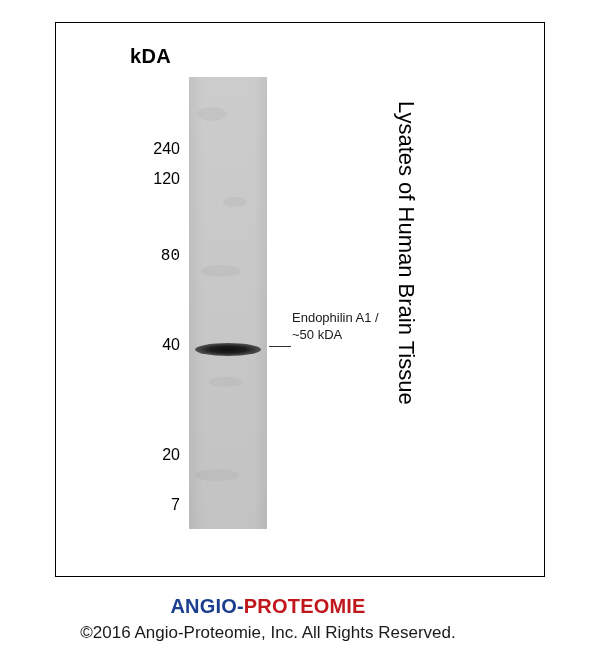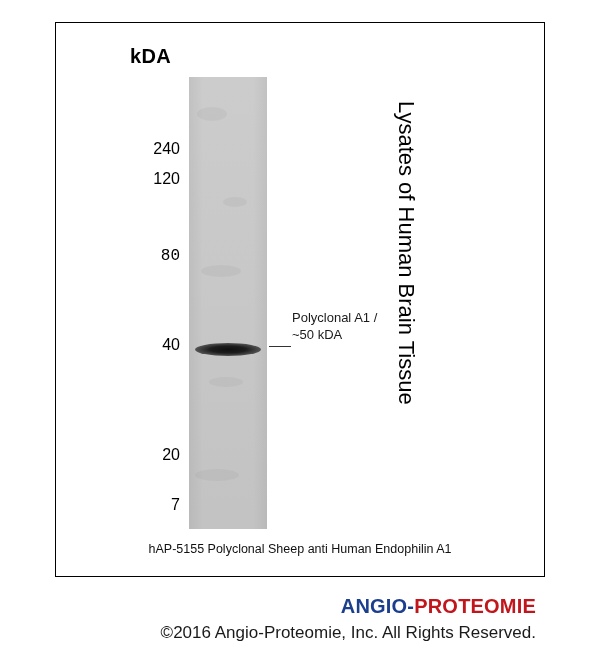--- a/index.html
+++ b/index.html
@@ -116,21 +116,21 @@
     text-align: center;
     font-size: 12.5px;
     color: #111111;
   }
 
   
   .footer {
     position: absolute;
     left: 0;
     width: 536px;
-    text-align: right;
+    text-align: center;
   }
   .brand {
     top: 595px;
     font-size: 20px;
     font-weight: bold;
     letter-spacing: 0.2px;
   }
   .brand .angio { color: #1b3e8f; }
   .brand .dash { color: #1b3e8f; }
   .brand .proteomie { color: #c0161c; }
@@ -158,25 +158,24 @@
   </div>
 
   <div class="marker" style="top:96px;margin-top:21px;">240</div>
   <div class="marker" style="top:147px;">120</div>
   <div class="marker" style="top:224px;font-family:Liberation Mono, monospace;">80</div>
   <div class="marker" style="top:313px;">40</div>
   <div class="marker" style="top:423px;">20</div>
   <div class="marker" style="top:473px;">7</div>
 
   <div class="annot-line" style="top:323px;"></div>
-  <div class="annotation" style="top:286px;">Polyclonal A1 /</div>
+  <div class="annotation" style="top:286px;">Endophilin A1 /</div>
   <div class="annotation" style="top:303px;">~50 kDA</div>
 
   <div class="vertical-label">Lysates of Human Brain Tissue</div>
 
-  <div class="caption">hAP-5155 Polyclonal Sheep anti Human Endophilin A1</div>
 </div>
 
 <div class="footer brand">
   <span class="angio">ANGIO</span><span class="dash">-</span><span class="proteomie">PROTEOMIE</span>
 </div>
 
 <div class="footer copyright">©2016 Angio-Proteomie, Inc.  All Rights Reserved.</div>
 
 </body></html>

